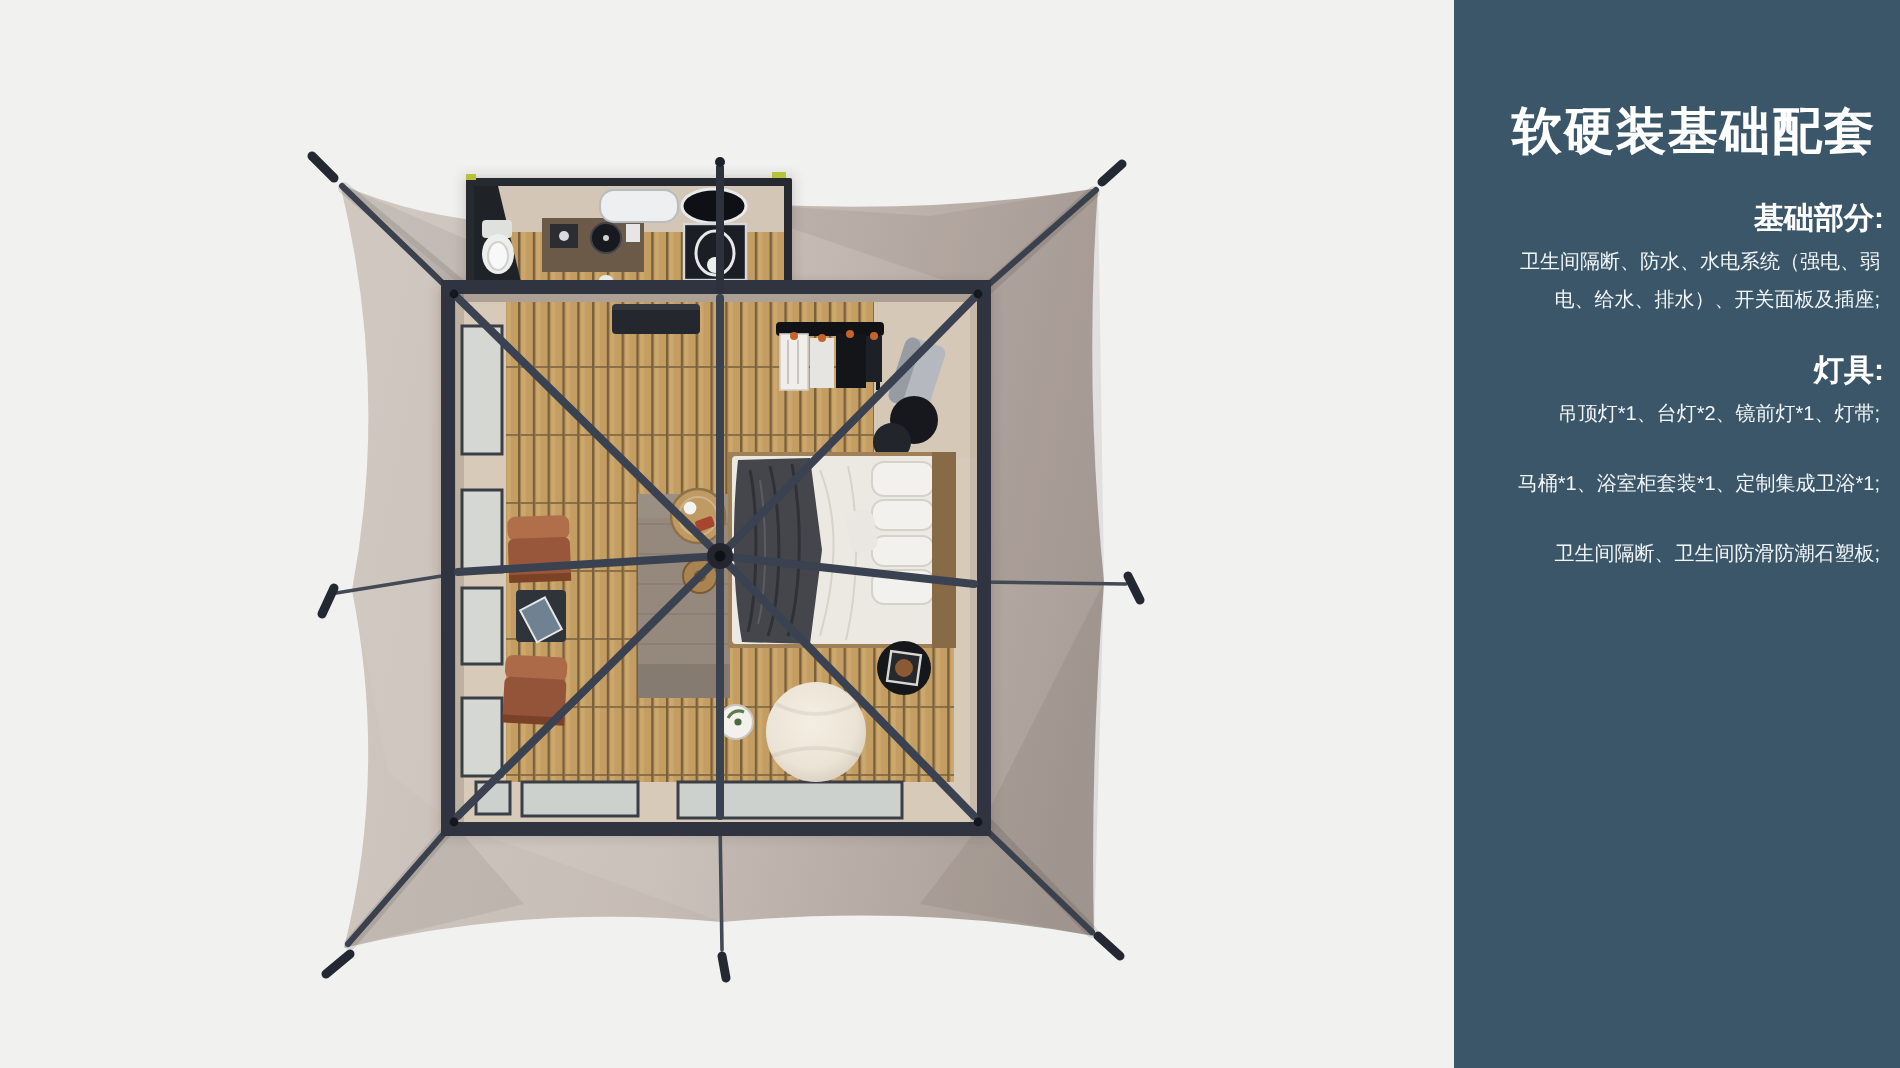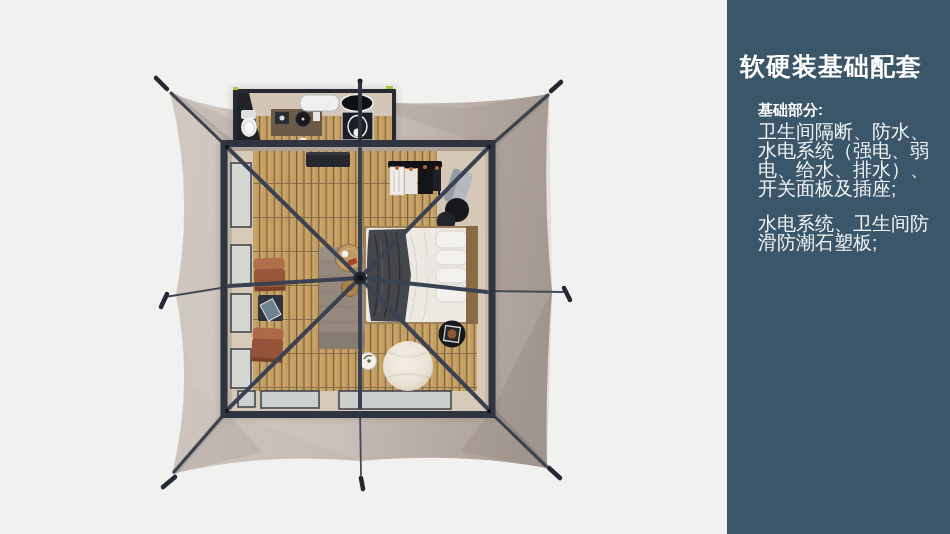--- a/index.html
+++ b/index.html
@@ -1,33 +1,34 @@
 <!DOCTYPE html>
 <html><head>
 <meta charset="utf-8">
 <style>
   html,body{margin:0;padding:0;background:#e8e8e8;}
   .slide{
     position:relative;width:950px;height:534px;overflow:hidden;
     background:#7f1d1d;
     font-family:"Liberation Sans","DejaVu Sans",sans-serif;
+    text-align:right;
   }
   .render{position:absolute;left:0;top:0;}
   .panel{
     position:absolute;left:727px;top:0;width:223px;height:534px;
     background:#3A5668;color:#ffffff;box-sizing:border-box;
   }
   .panel-title{
     margin:52px 12px 0 13px;font-size:25px;line-height:28px;font-weight:bold;
     letter-spacing:1px;white-space:nowrap;color:#ffffff;
   }
   .sections{margin:20px 8px 0 31px;}
-  .sec{margin:0 12px 16px 0;}
+  .sec{margin:0 0 16px 0;}
   .sec h2{margin:0 0 3px 0;font-size:15px;line-height:19px;font-weight:bold;color:#ffffff;}
-  .sec p{margin:0;font-size:19px;line-height:19px;color:#f2f5f7;width:182px;}
+  .sec p{margin:0;font-size:10px;line-height:19px;color:#f2f5f7;width:182px;}
 </style>
 </head>
 <body>
 
 <div class="slide">
 
   <svg class="render" width="727" height="534" viewBox="0 0 727 534">
     <defs>
       <linearGradient id="canvasGrad" x1="0%" y1="40%" x2="100%" y2="60%">
         <stop offset="0" stop-color="#cfc7c0"></stop>
@@ -295,20 +296,25 @@
   <aside class="panel">
     <h1 class="panel-title">软硬装基础配套</h1>
     <div class="sections">
       <section class="sec">
         <h2>基础部分:</h2>
         <p>卫生间隔断、防水、水电系统（强电、弱电、给水、排水）、开关面板及插座;</p>
       </section>
       <section class="sec">
       </section>
       <section class="sec">
-      </section>
-      <section class="sec">
-        <p>水电系统、卫生间防滑防潮石塑板;</p>
+        <h2>灯具:</h2>
+        <p>吊顶灯*1、台灯*2、镜前灯*1、灯带;</p>
+      </section>
+      <section class="sec">
+        <p>马桶*1、浴室柜套装*1、定制集成卫浴*1;</p>
+      </section>
+      <section class="sec">
+        <p>卫生间隔断、卫生间防滑防潮石塑板;</p>
       </section>
     </div>
   </aside>
 
 </div>
 
 </body></html>

